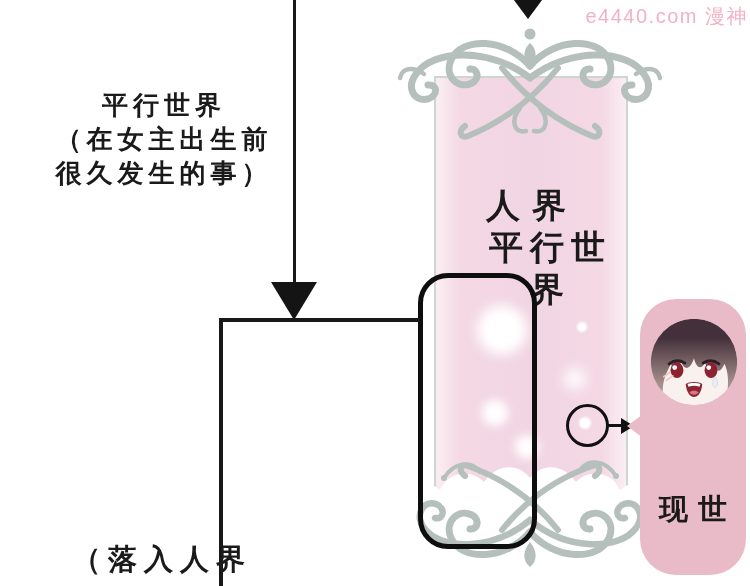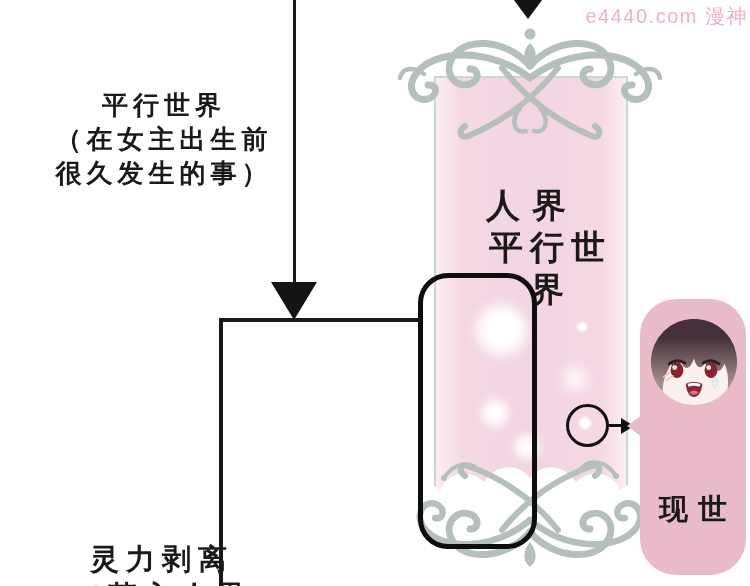--- a/index.html
+++ b/index.html
@@ -117,21 +117,20 @@
   <div class="abs hline"></div>
   <div class="abs vline-left"></div>
 
   <div class="abs note note-top">
     <div>平行世界</div>
     <div>（在女主出生前</div>
     <div>很久发生的事）</div>
   </div>
 
   <div class="abs note note-bottom">
-    <div>灵力剥离</div>
     <div>（落入人界</div>
   </div>
 
   <div class="abs marker"></div>
   <div class="orb" style="left:579px;top:417px;width:12px;height:12px;filter:blur(1.2px);"></div>
   <div class="abs arrow-line"></div>
   <div class="abs arrow-right"></div>
 
   <div class="abs bubble"></div>
   <div class="abs bubble-tail"></div>

